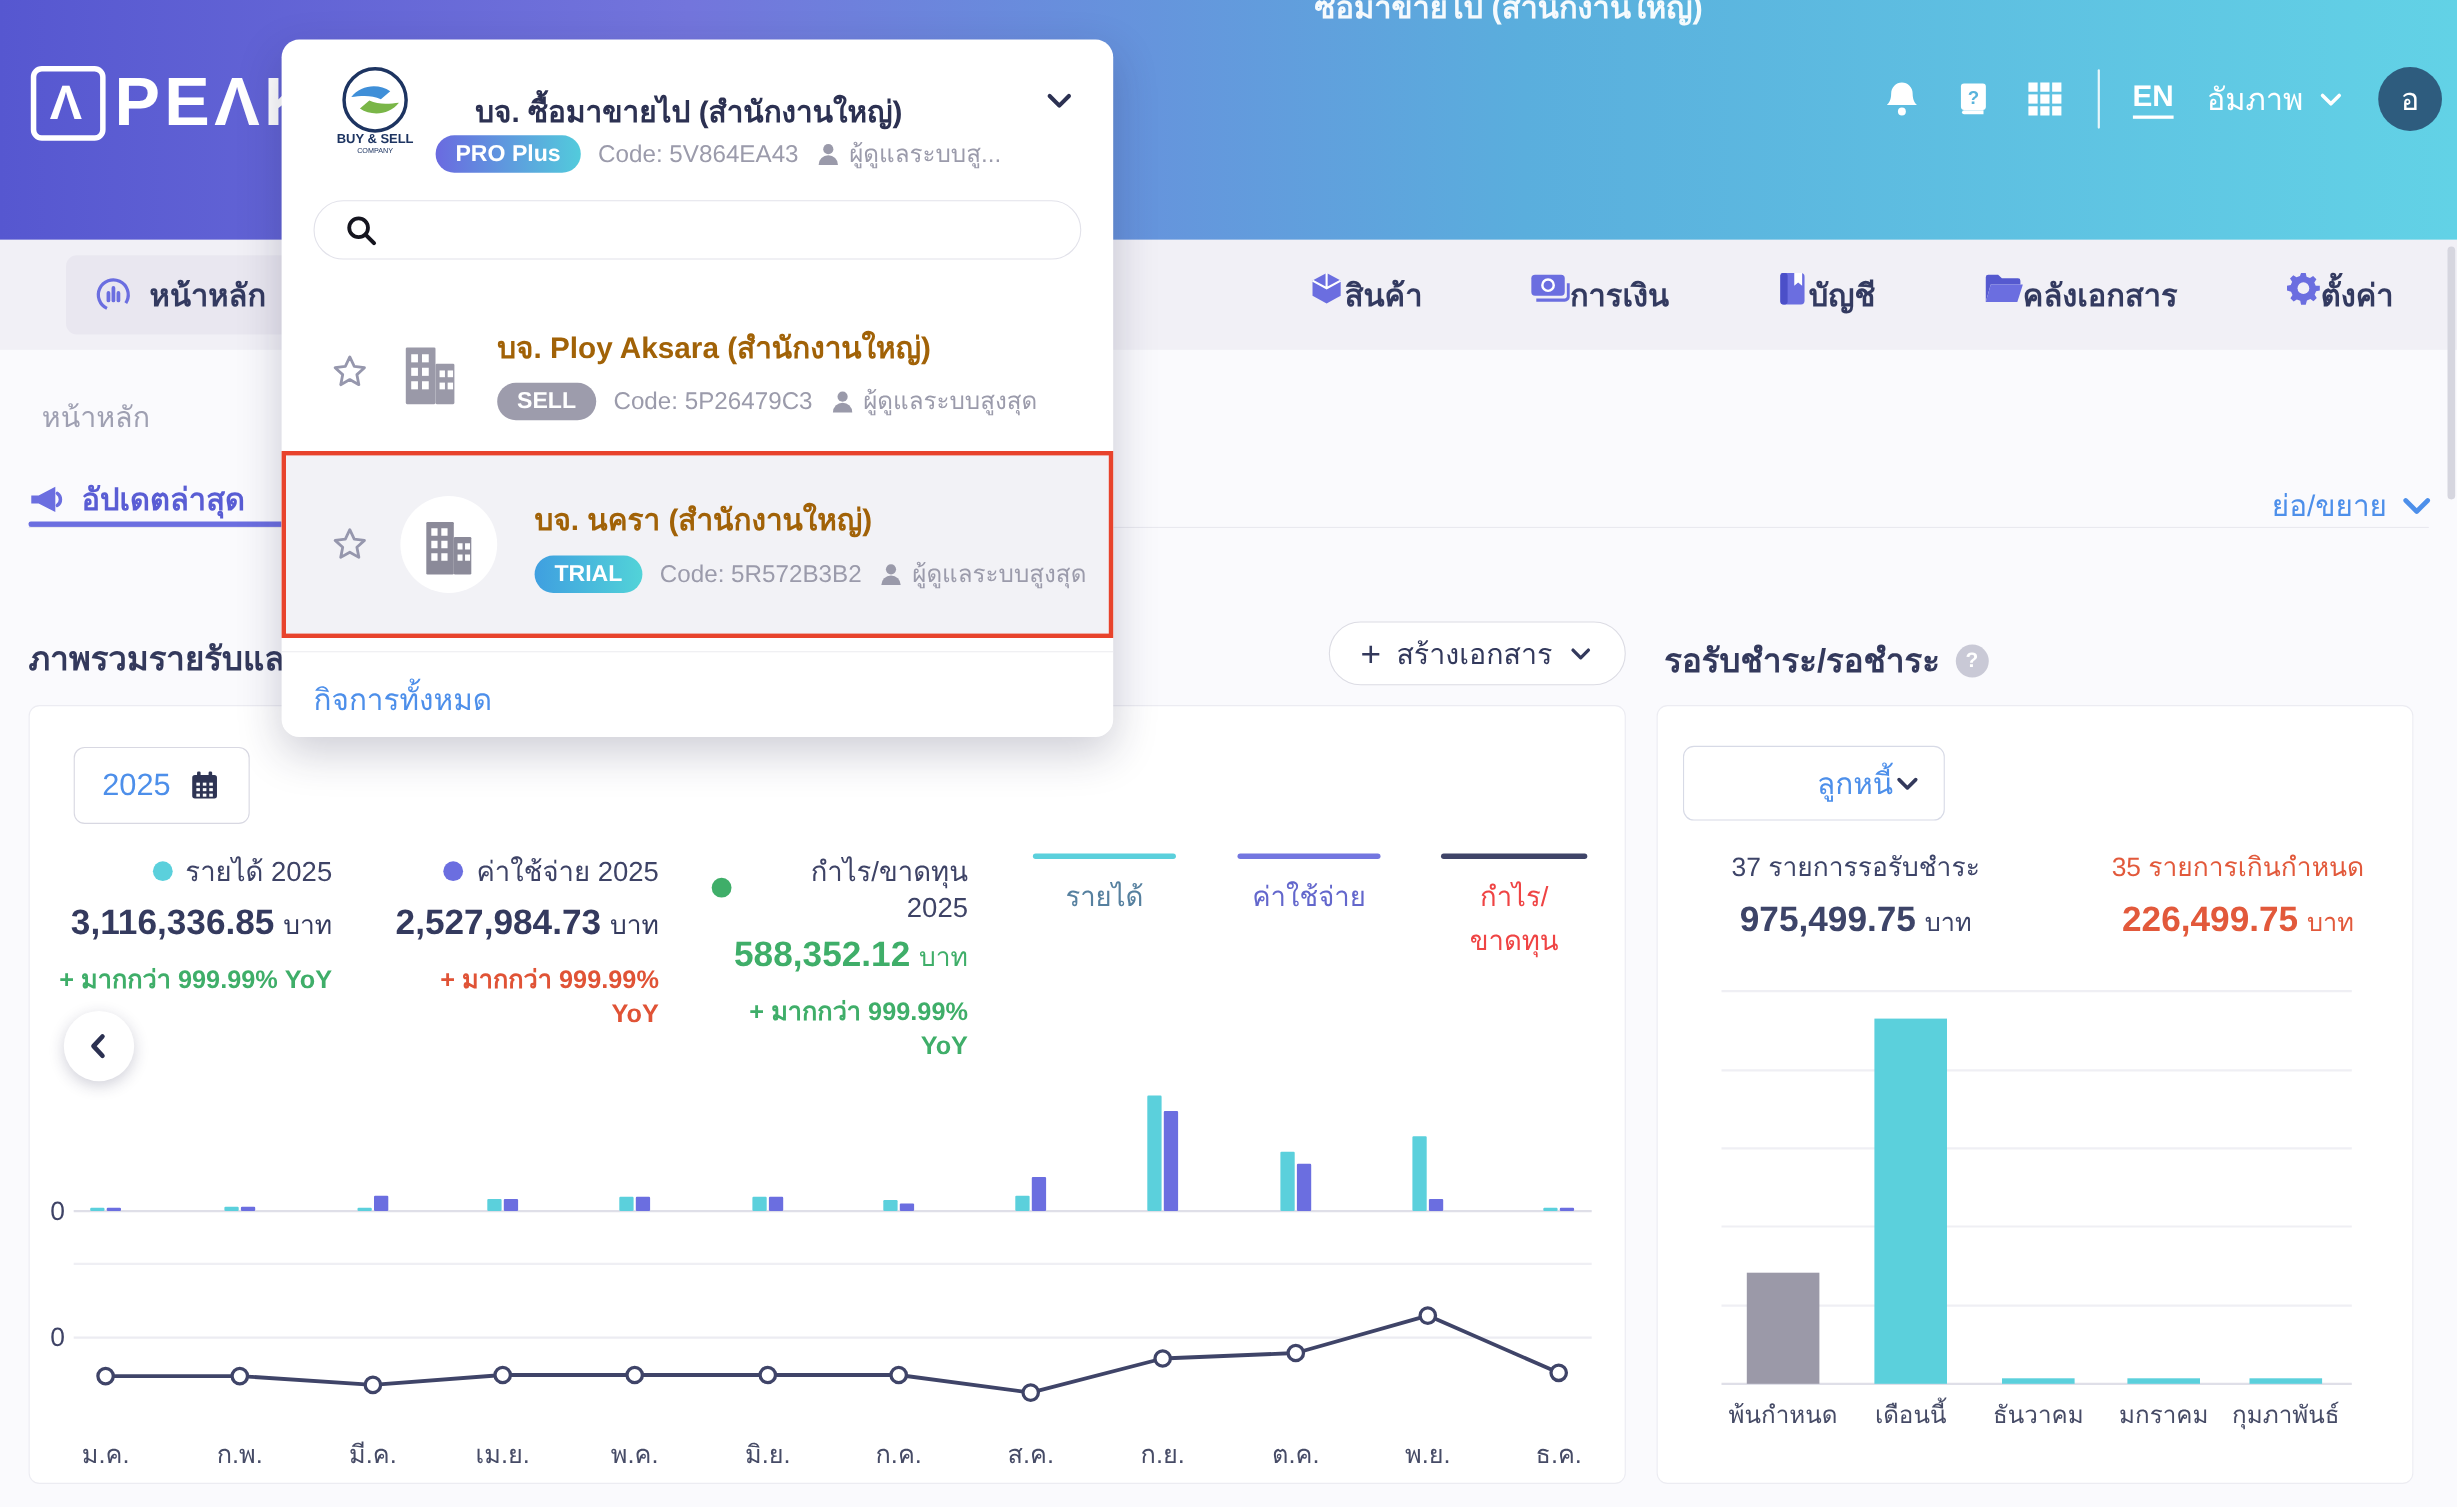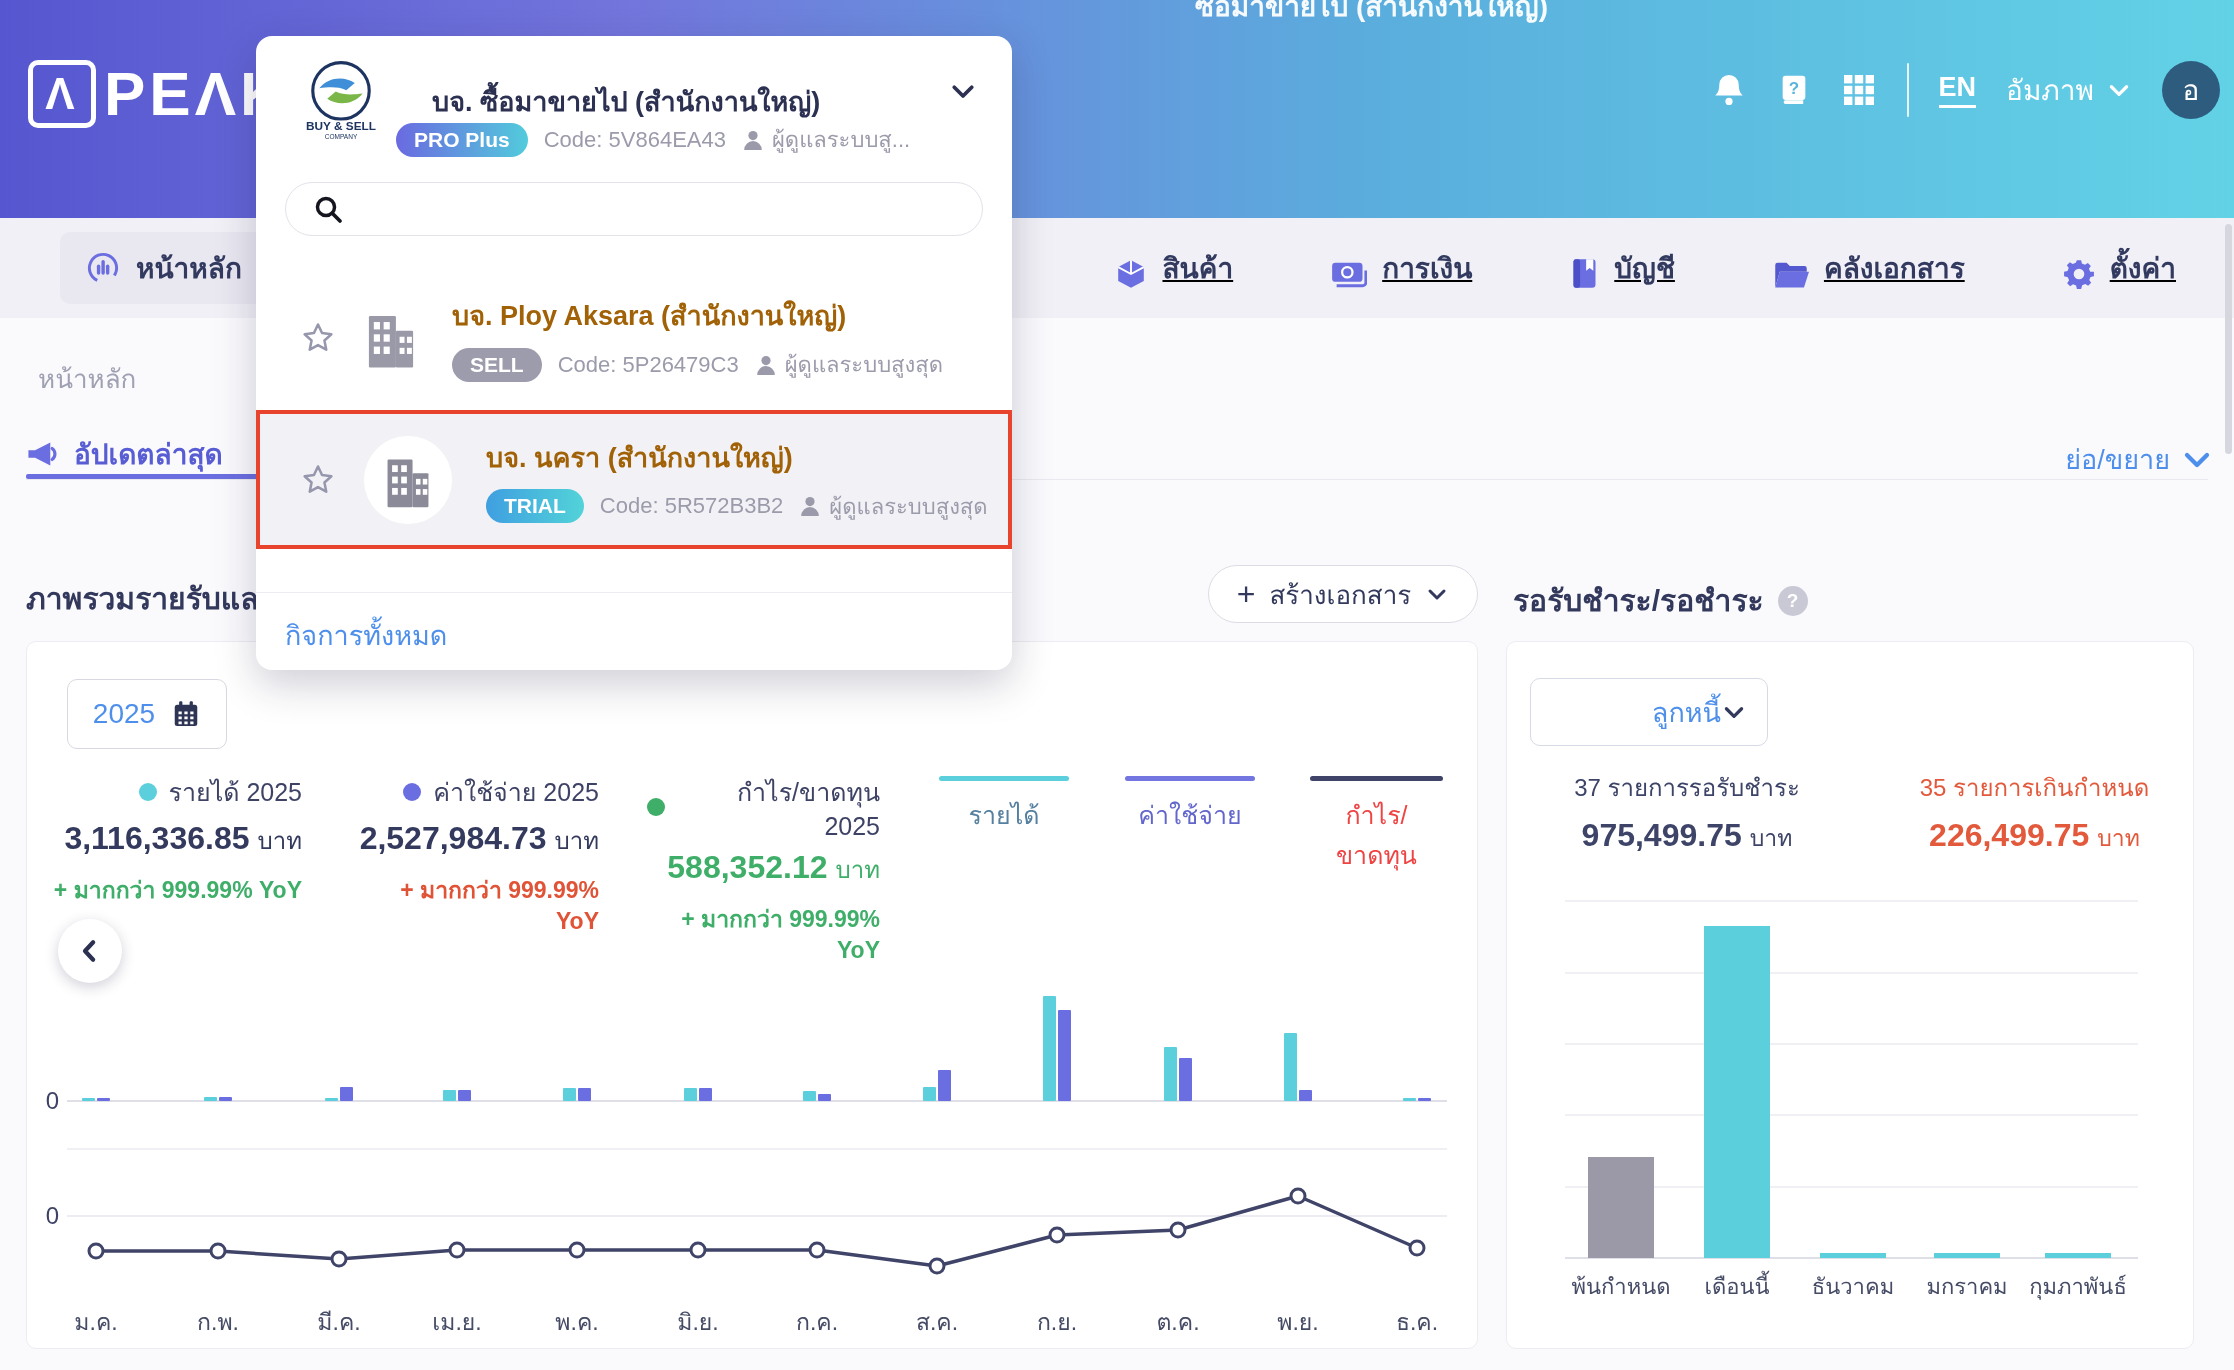--- a/index.html
+++ b/index.html
@@ -19,21 +19,21 @@
   .lang{font-size:27px;font-weight:bold;border-bottom:3px solid #fff;padding-bottom:2px;cursor:pointer;}
   .username{display:flex;align-items:center;gap:12px;font-size:28px;cursor:pointer;}
   .avatar{width:58px;height:58px;border-radius:50%;background:#2e5c7e;color:#fff;display:flex;
     align-items:center;justify-content:center;font-size:28px;}
   .scroll-thumb{position:absolute;right:2px;top:224px;width:7px;height:230px;background:#d6d6df;border-radius:4px;}
   
   .navbar{position:absolute;left:0;top:218px;width:2234px;height:100px;background:#f1f0f6;}
   .nav-home{position:absolute;left:60px;top:14px;height:72px;padding:0 26px;display:flex;align-items:center;
     gap:16px;background:#e9e7f0;border-radius:10px;cursor:pointer;}
   .nav-right{position:absolute;right:58px;top:0;height:100px;display:flex;align-items:center;gap:98px;}
-  .nav-item{display:flex;align-items:flex-end;gap:15px;cursor:pointer;text-decoration:underline;}
+  .nav-item{display:flex;align-items:flex-start;cursor:pointer;}
   .nav-label{font-size:28px;color:#333a60;font-weight:bold;}
   
   .breadcrumb{position:absolute;left:38px;top:358px;font-size:26px;color:#9fa0b2;}
   .tab-row{position:absolute;left:26px;top:432px;display:flex;align-items:center;gap:14px;cursor:pointer;}
   .tab-label{font-size:28px;font-weight:bold;color:#595dd4;}
   .tab-underline{position:absolute;left:26px;top:474px;width:340px;height:5px;background:#6b6ee0;border-radius:2px;}
   .tabs-divider{position:absolute;left:26px;top:479px;width:2182px;height:1px;background:#e9e9ef;}
   .collapse-link{position:absolute;right:22px;top:438px;display:flex;align-items:center;gap:12px;
     color:#4d8fea;font-size:27px;cursor:pointer;}
   .sec-title{position:absolute;font-size:30px;font-weight:bold;color:#33395c;white-space:nowrap;}
@@ -88,21 +88,21 @@
   .pill-trial{background:linear-gradient(90deg,#3f9fe0,#52d3d8);}
   .meta-text{font-size:22px;color:#9b9bab;white-space:nowrap;}
   .meta-person{display:flex;align-items:center;gap:8px;}
   .dd-search{position:absolute;left:29px;top:146px;width:698px;height:54px;border:1px solid #e2e2ea;border-radius:27px;
     box-sizing:border-box;display:flex;align-items:center;padding:0 20px 0 26px;background:#fff;}
   .dd-search input{flex:1;border:none;outline:none;font-size:24px;color:#33395c;background:transparent;
     font-family:"Liberation Sans",sans-serif;}
   .dd-search input::placeholder{color:#c6c6d2;}
   .dd-row{position:absolute;left:0;width:756px;display:flex;align-items:center;cursor:pointer;box-sizing:border-box;}
   .row1{top:240px;height:124px;padding-left:44px;}
-  .row2{top:374px;height:139px;background:#f2f2f6;border:4px solid #e8432c;padding-left:40px;}
+  .row2{top:374px;height:170px;background:#f2f2f6;border:4px solid #e8432c;padding-left:40px;}
   .row-star{margin-right:28px;display:flex;}
   .row-icon{margin-right:34px;display:flex;align-items:center;justify-content:center;}
   .icon-circle{width:88px;height:88px;background:#fff;border-radius:50%;display:flex;align-items:center;justify-content:center;}
   .row-title{font-size:27px;font-weight:bold;color:#a16207;white-space:nowrap;}
   .row-meta{display:flex;align-items:center;gap:16px;margin-top:10px;}
   .dd-divider{position:absolute;left:0;top:556px;width:756px;height:1px;background:#ededf1;}
   .dd-all{position:absolute;left:29px;top:578px;font-size:27px;color:#4d8fea;cursor:pointer;}
 </style>
 </head>
 <body>

